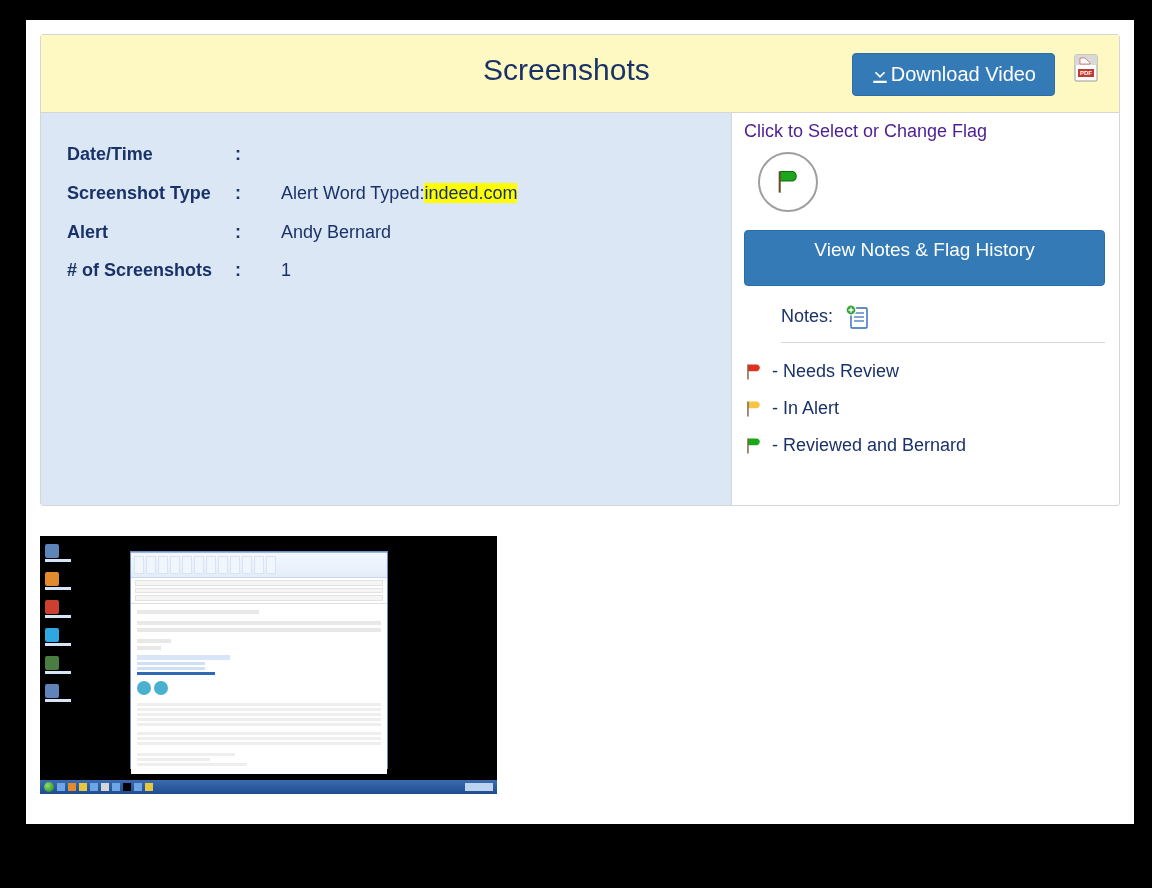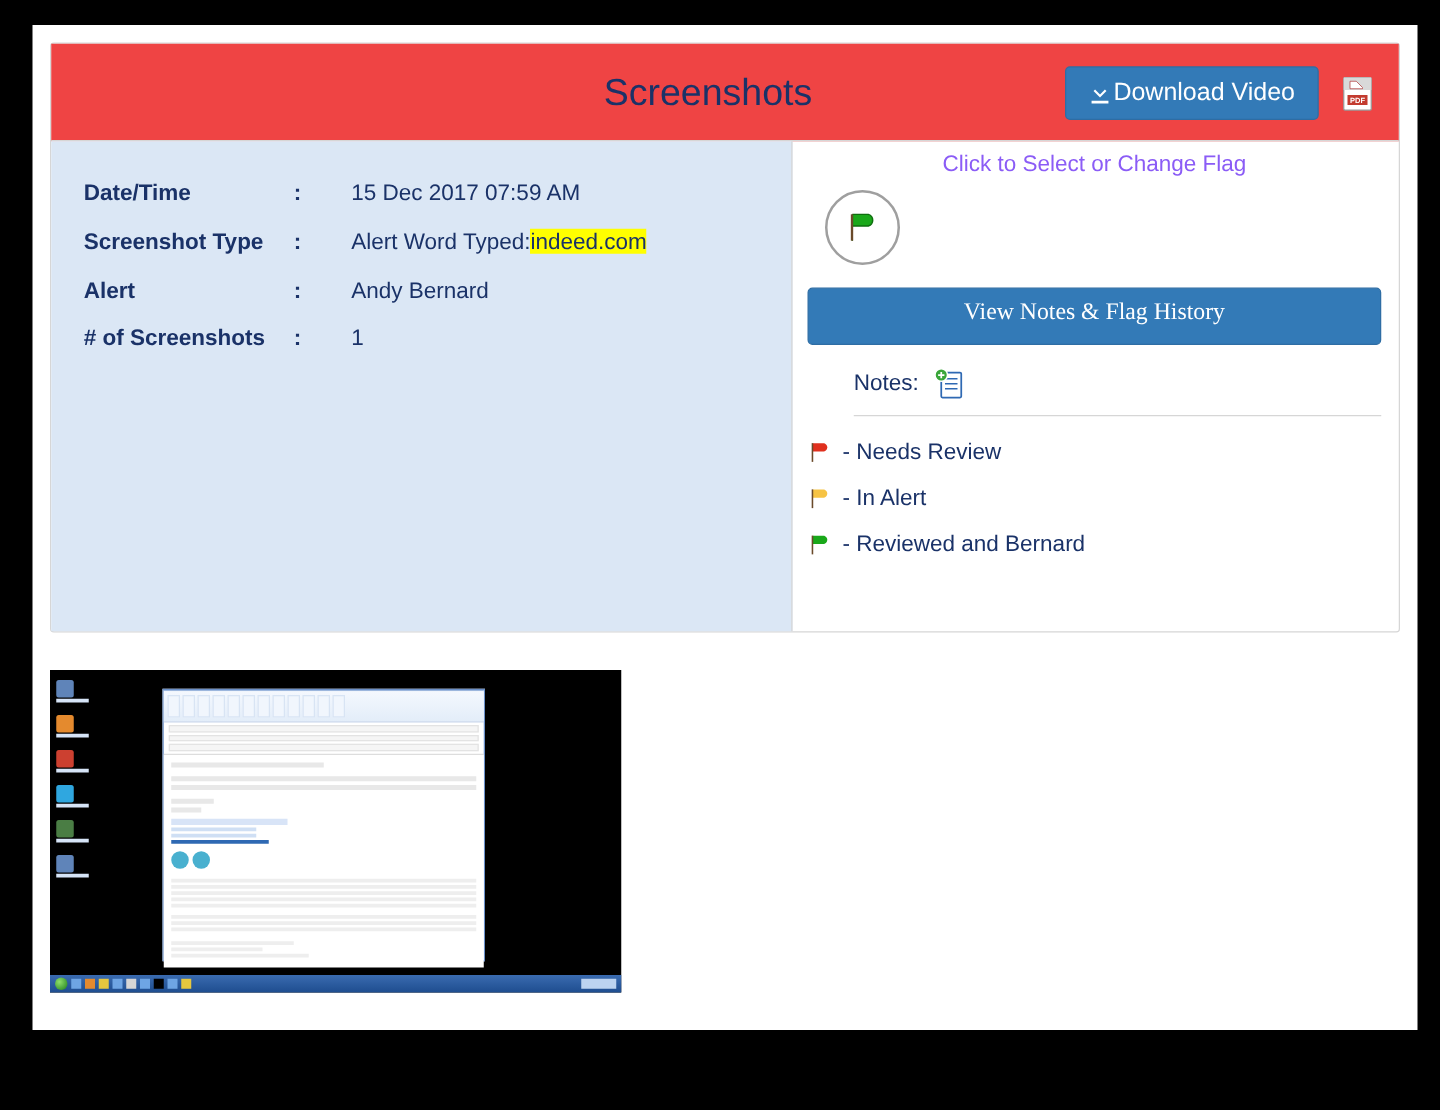--- a/index.html
+++ b/index.html
@@ -14,25 +14,25 @@
   .app {
     width: 1108px;
     background: #fff;
     padding: 14px 14px 30px 14px;
   }
   .panel {
     border: 1px solid #d6d6d6;
     border-radius: 3px;
   }
   .panel-header {
-    background: #ef4444;
+    background: #fef9c3;
     border-bottom: 1px solid #d6d6d6;
     padding: 18px 20px 16px 20px;
     display: flex;
-    align-items: center;
+    align-items: flex-start;
   }
   .panel-title {
     flex: 1;
     text-align: center;
     color: #1a3268;
     font-size: 30px;
     font-weight: 400;
     padding-left: 220px;
   }
   .dl-btn {
@@ -51,21 +51,21 @@
   .pdf-icon {
     width: 26px; height: 30px; cursor: pointer;
     display: flex; align-items: center; justify-content: center;
   }
 
   .panel-body {
     display: flex;
     min-height: 392px;
   }
   .meta-pane {
-    width: 593px;
+    width: 691px;
     background: #dbe7f5;
     border-right: 1px solid #d6d6d6;
     padding: 22px 22px 22px 26px;
   }
   .meta-row {
     display: flex;
     align-items: baseline;
     color: #1a3268;
     font-size: 18px;
     padding: 5px 0;
@@ -75,32 +75,31 @@
   .meta-colon { width: 46px; font-weight: 700; }
   .meta-value { flex: 1; }
   .hl { background: #ffff00; }
 
   .right-pane {
     flex: 1;
     padding: 8px 14px 10px 12px;
     color: #1a3268;
     font-size: 18px;
   }
-  .flag-select-label { color:#8b5cf6; margin-bottom:10px;text-align:center; }
+  .flag-select-label { color:#4c1d95; margin-bottom:10px; }
   .flag-circle {
     width: 60px; height: 60px; border: 2px solid #9f9f9f;
     border-radius: 50%; display:flex; align-items:center;
     justify-content:center; margin: 8px 0 18px 14px; cursor:pointer;
   }
   .view-btn {
     background:#337ab7; color:#fff; border:1px solid #2e6da4;
     border-radius:4px; width:100%; text-align:center;
-    font-size:19px; padding:8px 0 14px 0; cursor:pointer;
+    font-size:19px; padding:8px 0 24px 0; cursor:pointer;
     margin-bottom: 14px;
-    font-family: Liberation Serif, serif;
   }
   .notes-row {
     display:flex; align-items:center; gap:12px;
     padding: 4px 0 14px 0; border-bottom:1px solid #d6d6d6;
     margin-bottom: 10px;
     margin-left: 37px;
   }
   .notes-icon { width:24px; height:24px; position:relative; cursor:pointer; }
   .notes-icon svg { display:block; }
   .legend-title { text-decoration: underline; font-size:18px; margin: 6px 0 10px 0; }
@@ -169,21 +168,20 @@
         </svg>
       </span>
     </div>
 
     <div class="panel-body">
 
       <div class="meta-pane">
         <div class="meta-row">
           <div class="meta-label">Date/Time</div>
           <div class="meta-colon">:</div>
-          <div class="meta-value">15 Dec 2017 07:59 AM</div>
         </div>
         <div class="meta-row">
           <div class="meta-label">Screenshot Type</div>
           <div class="meta-colon">:</div>
           <div class="meta-value">
             <span>Alert Word Typed:</span><span class="hl">indeed.com</span>
           </div>
         </div>
         <div class="meta-row">
           <div class="meta-label">Alert</div>

